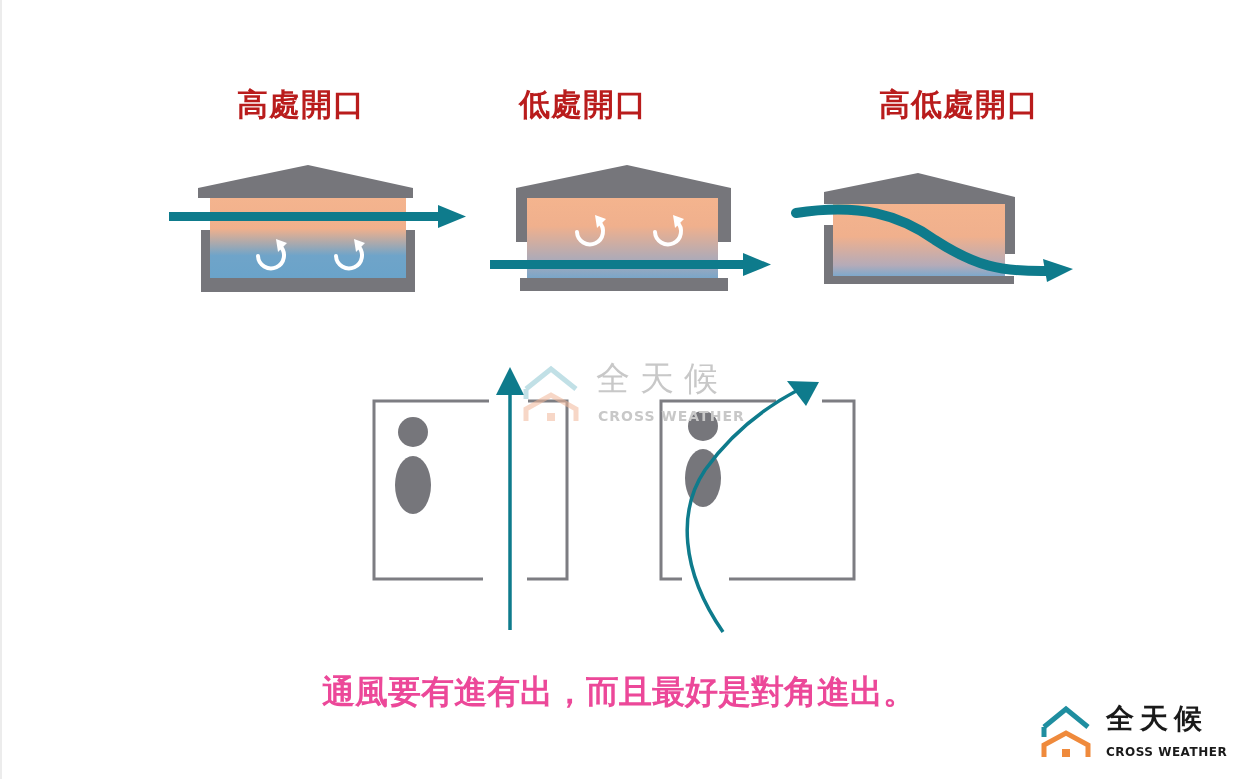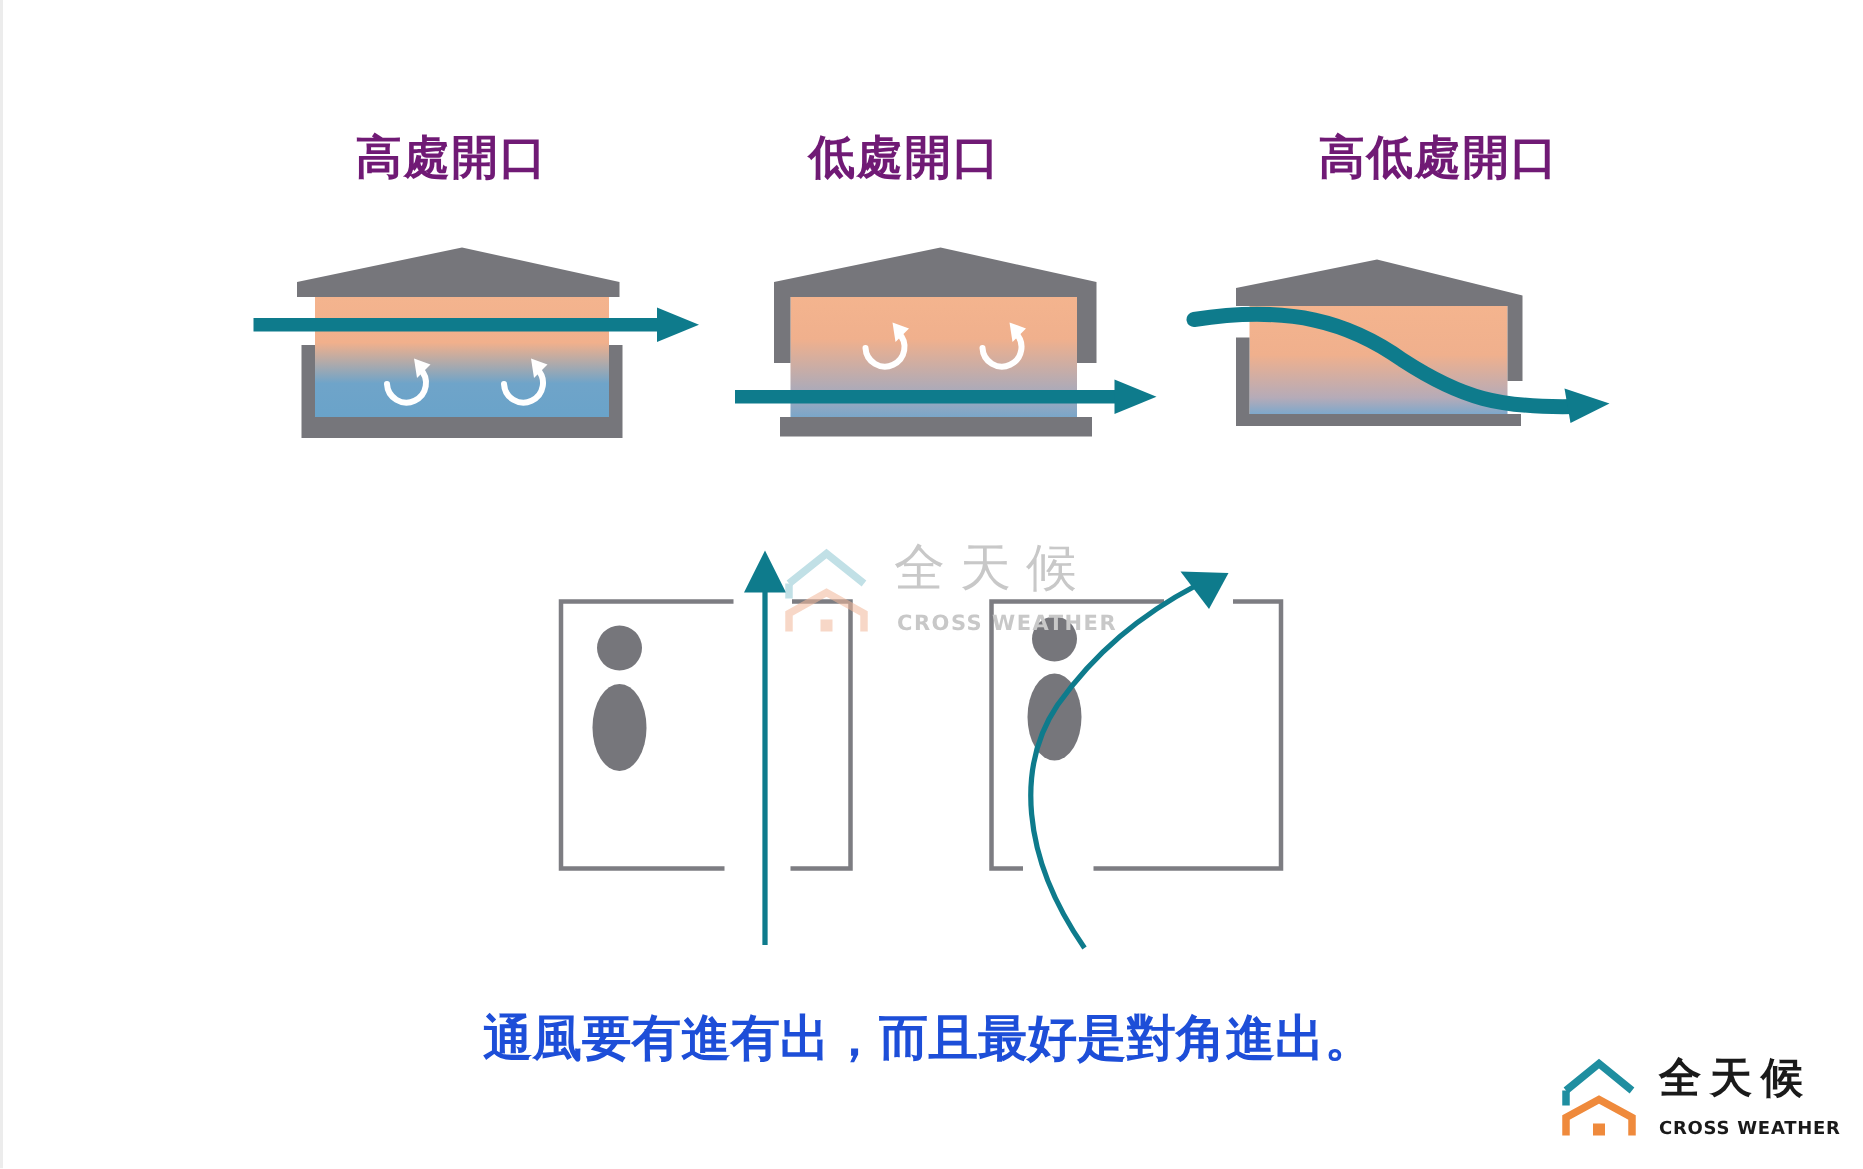--- a/index.html
+++ b/index.html
@@ -1,26 +1,26 @@
 <!DOCTYPE html>
 <html><head>
 <meta charset="utf-8">
 <style>
   html, body { margin: 0; padding: 0; background: #ffffff; }
   body { width: 1242px; height: 779px; position: relative; overflow: hidden;
          font-family: "DejaVu Sans", sans-serif; }
   .left-edge { position: absolute; left: 0; top: 0; width: 2px; height: 779px; background: #ececec; }
-  .title { position: absolute; top: 84px; font-size: 31px; font-weight: bold; color: #701a75;
+  .title { position: absolute; top: 84px; font-size: 31px; font-weight: bold; color: #b91c1c;
            letter-spacing: 1px; white-space: nowrap; }
   #t1 { left: 237px; }
-  #t2 { left: 539px; }
+  #t2 { left: 519px; }
   #t3 { left: 879px; }
   svg.stage { position: absolute; left: 0; top: 0; }
   .caption { position: absolute; left: 322px; top: 670px; font-size: 33px; font-weight: bold;
-             color: #1d4ed8; white-space: nowrap; letter-spacing: 0px; text-align: center; }
+             color: #ec4899; white-space: nowrap; letter-spacing: 0px; text-align: center; }
   .wm { position: absolute; left: 520px; top: 357px; opacity: 0.55; }
   .wm-cn { position: absolute; left: 596px; top: 356px; font-size: 34px; color: #c8c8c8;
            letter-spacing: 10px; white-space: nowrap; }
   .wm-en { position: absolute; left: 598px; top: 408px; font-size: 14px; color: #c8c8c8;
            font-weight: bold; white-space: nowrap; letter-spacing: 1px; }
   .logo-cn { position: absolute; left: 1106px; top: 700px; font-size: 28px; font-weight: bold;
              color: #1a1a1a; letter-spacing: 6px; white-space: nowrap; }
   .logo-en { position: absolute; left: 1106px; top: 745px; font-size: 12px; font-weight: bold;
              color: #1a1a1a; white-space: nowrap; letter-spacing: 0.5px; }
 </style>

